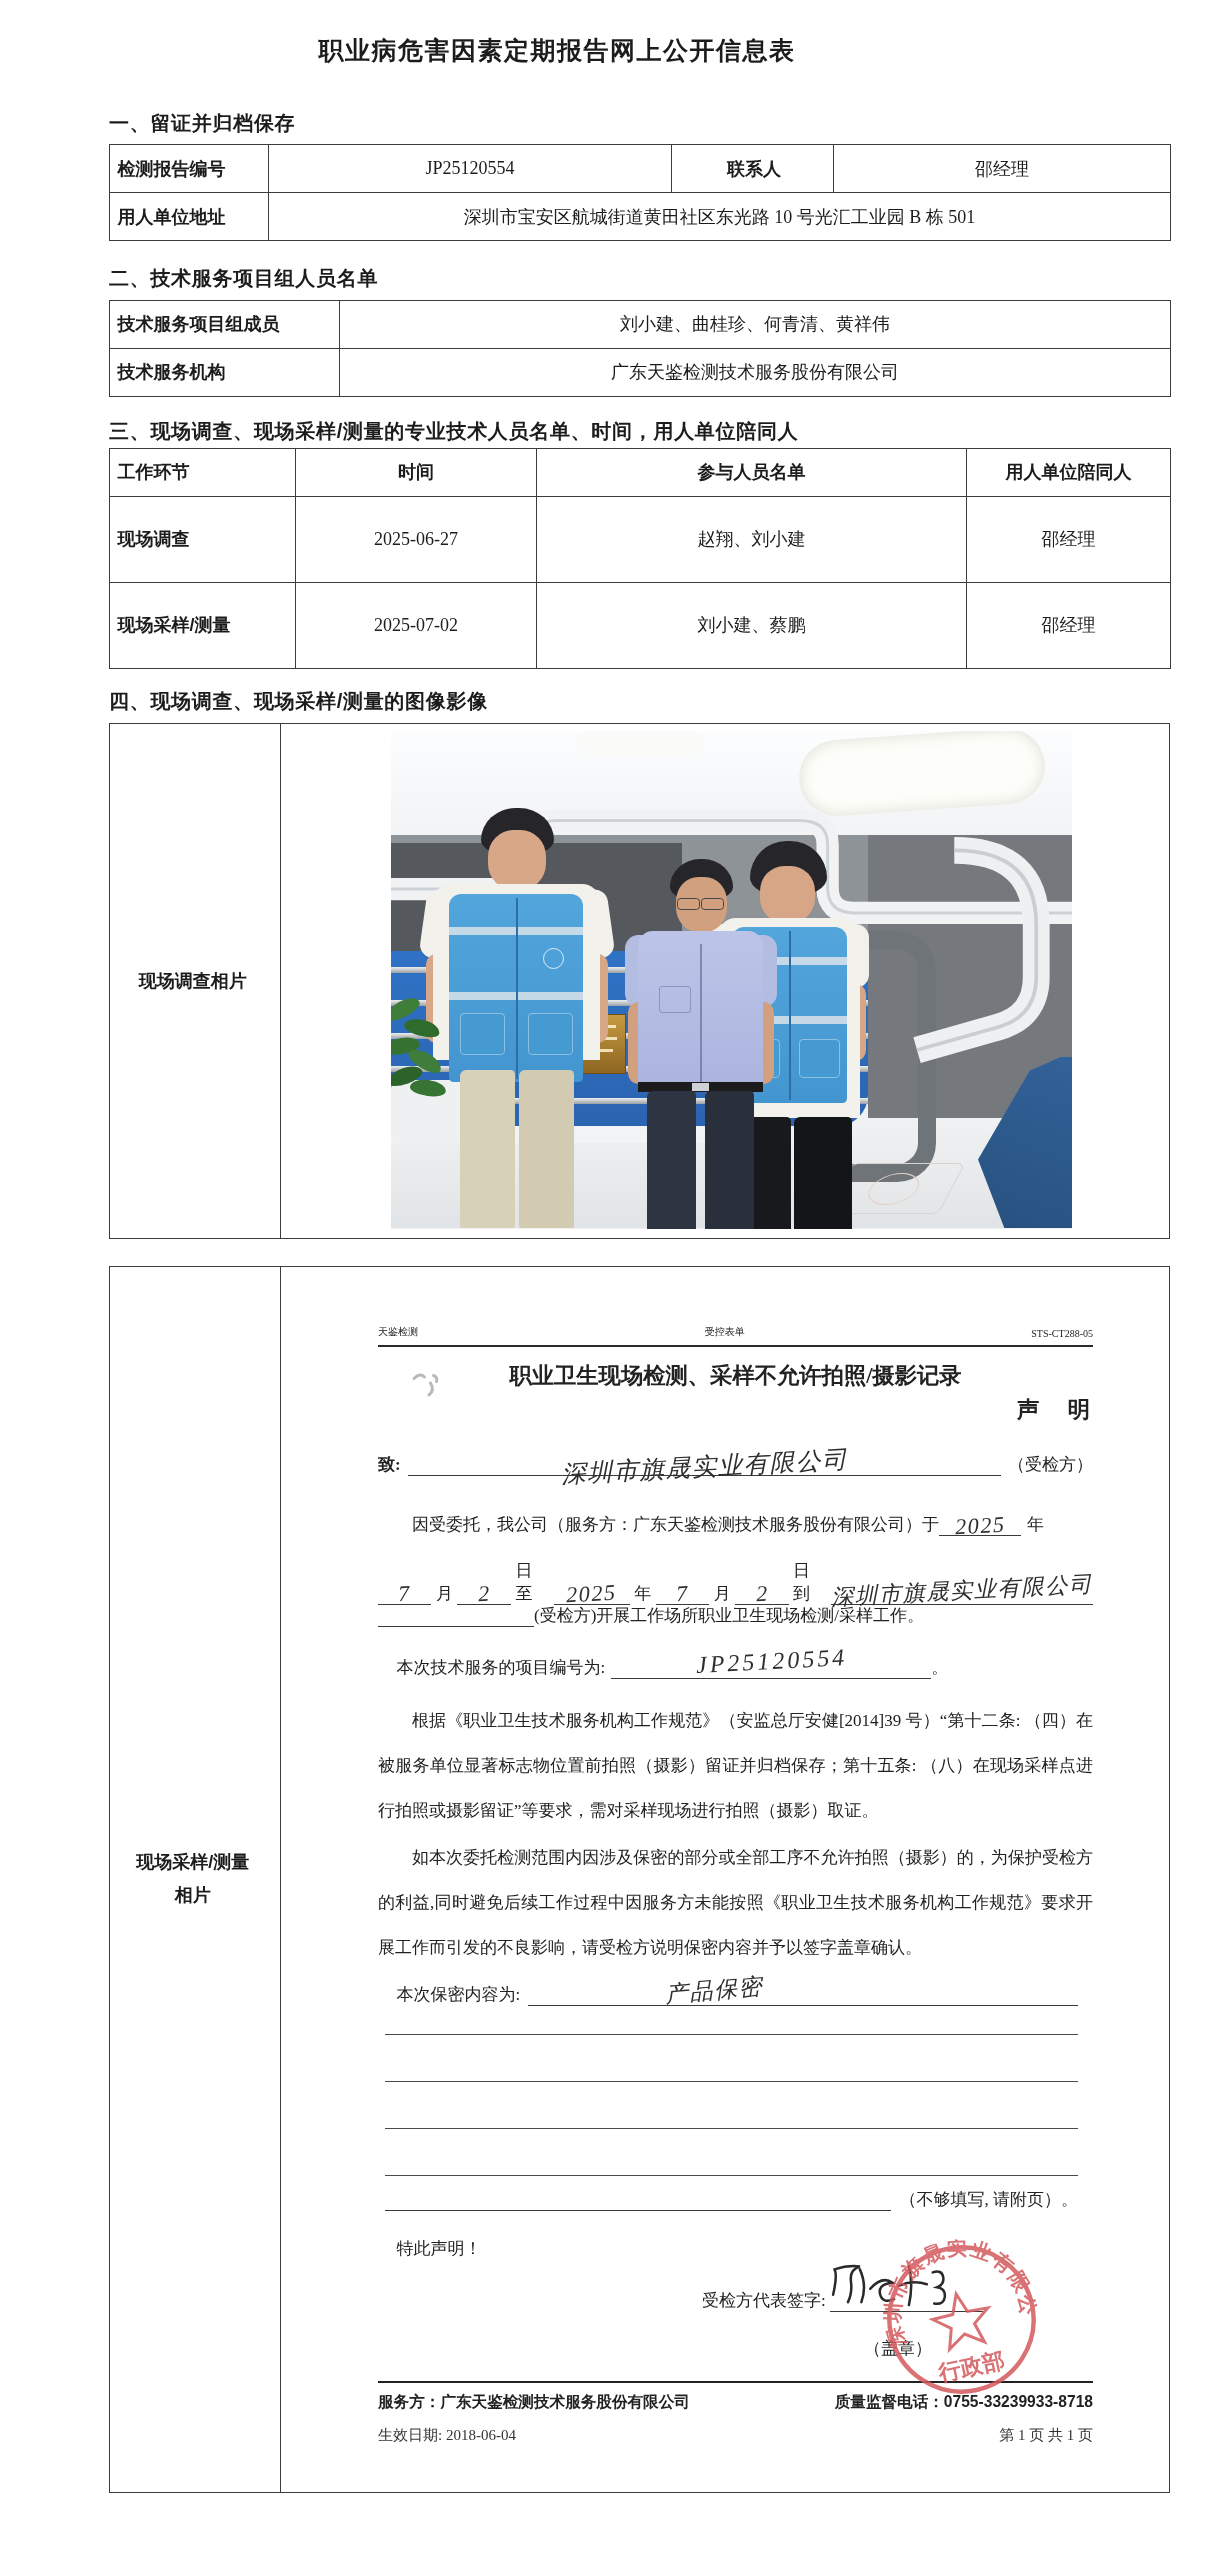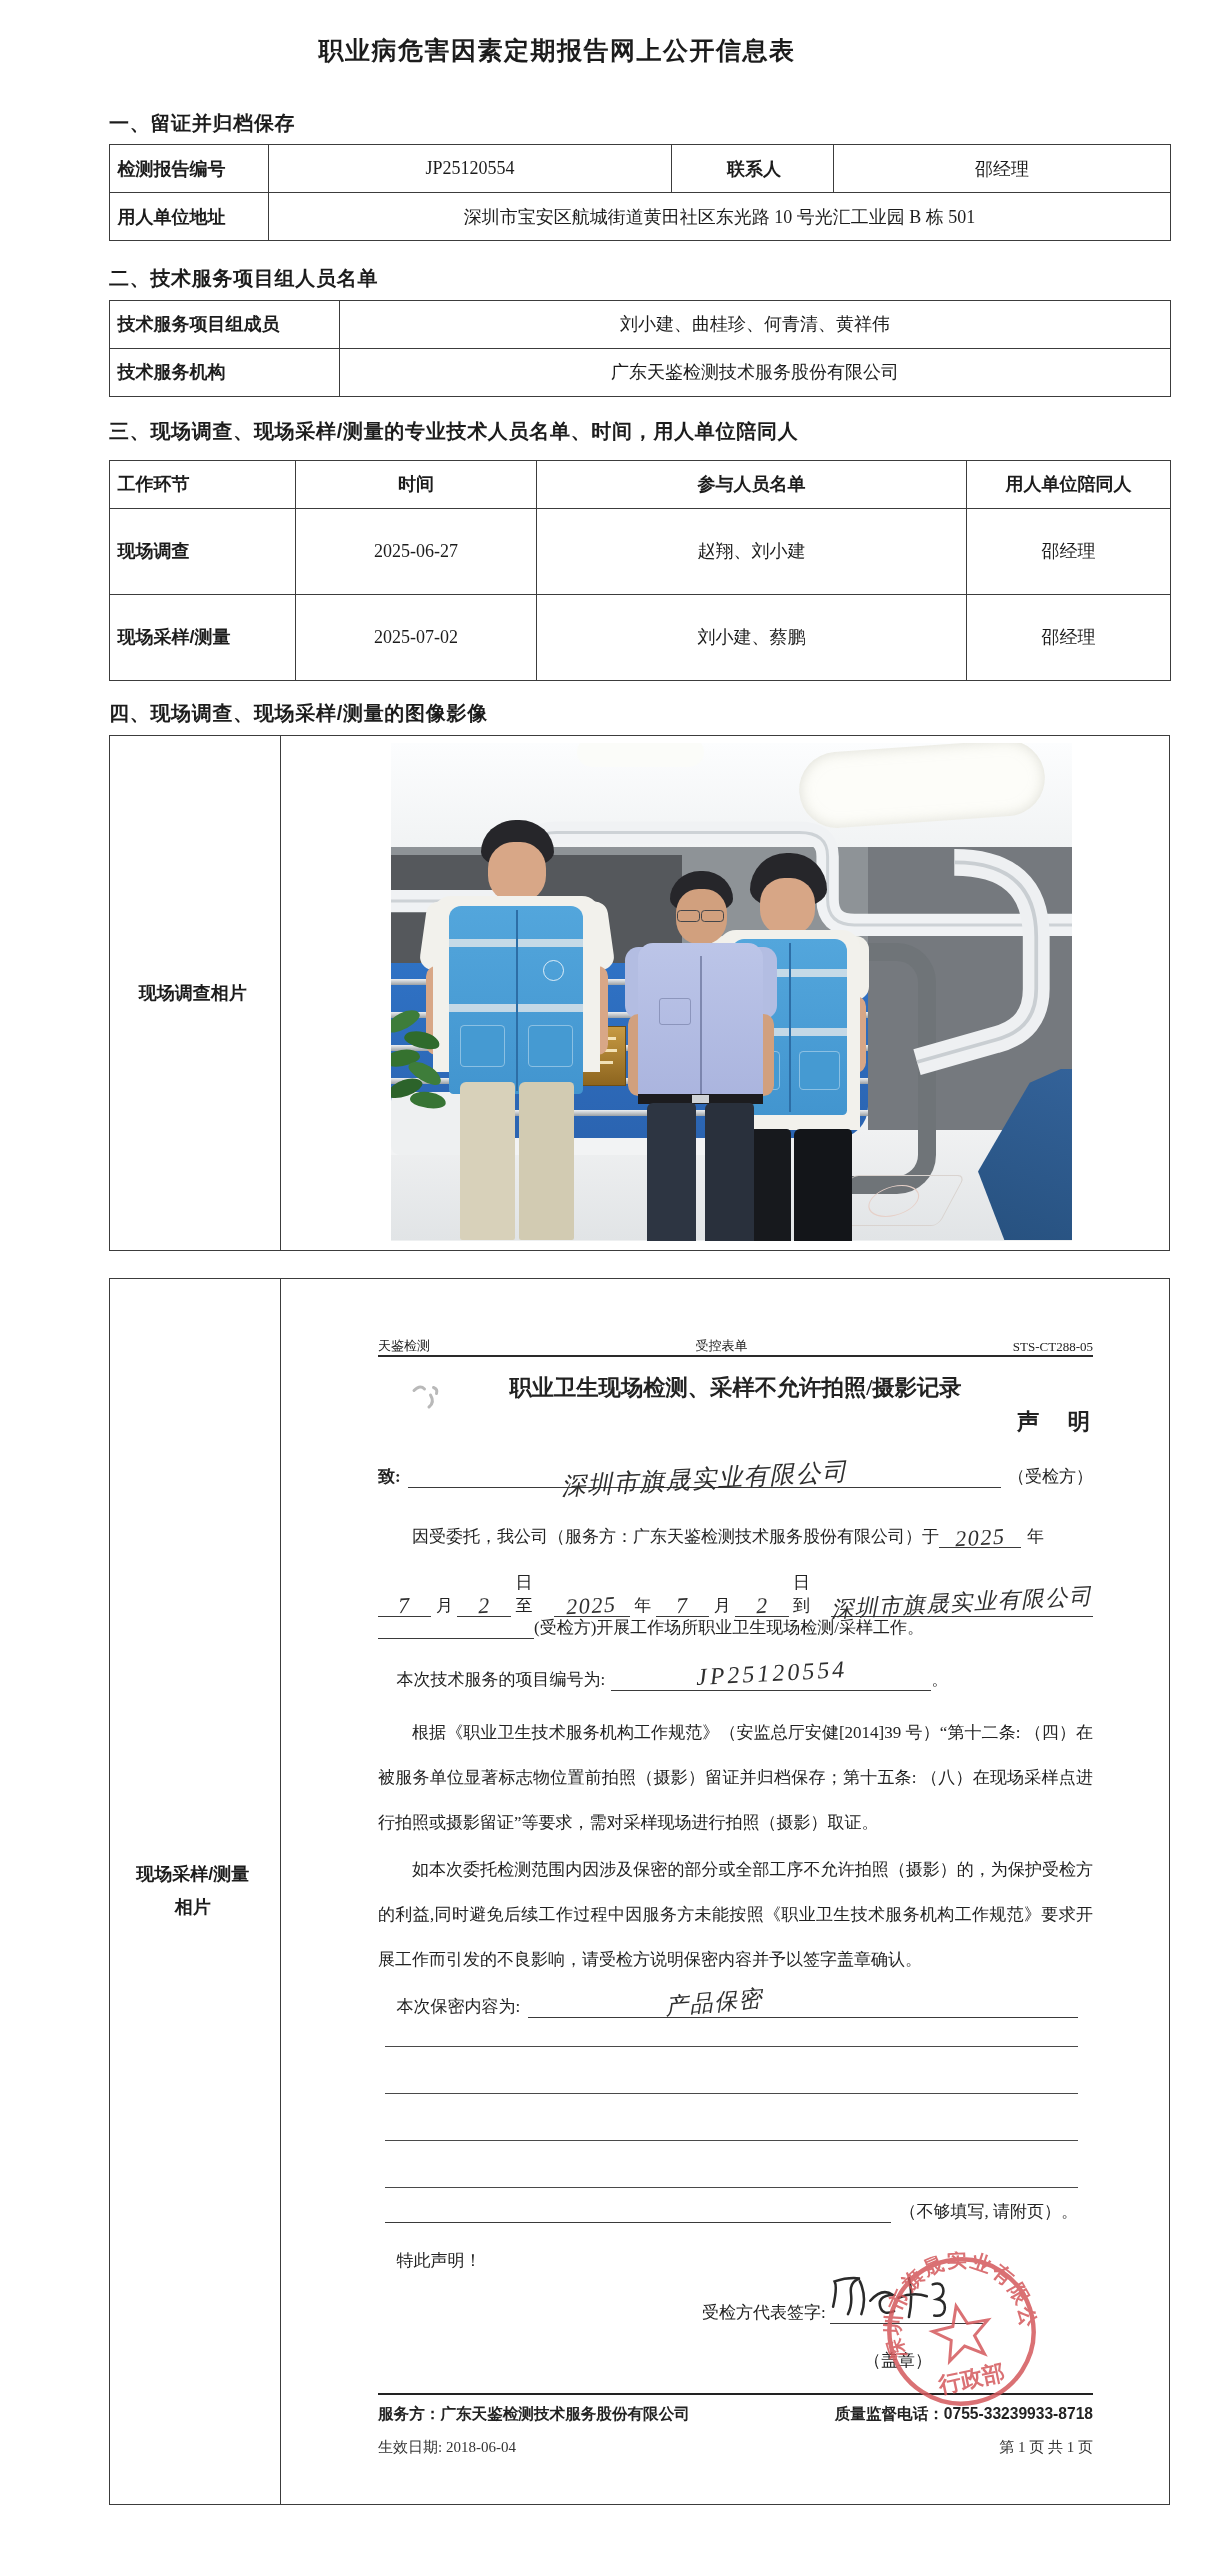--- a/index.html
+++ b/index.html
@@ -12,21 +12,21 @@
   .page-title{
     margin:34px 0 0 0;text-align:center;font-size:25px;font-weight:bold;
     font-family:"Liberation Sans","DejaVu Sans",sans-serif;letter-spacing:1.5px;
   }
   .sec-heading{
     margin:0;font-size:20px;font-weight:bold;letter-spacing:0.7px;
     font-family:"Liberation Sans","DejaVu Sans",sans-serif;
   }
   .h1{margin-top:43px;margin-bottom:7.4px;}
   .h2{margin-top:24px;margin-bottom:7.4px;}
-  .h3{margin-top:21px;margin-bottom:15px;}
+  .h3{margin-top:21px;margin-bottom:3px;}
   .h4{margin-top:19.4px;margin-bottom:7.4px;}
   table{border-collapse:collapse;table-layout:fixed;width:1061px;}
   td,th{border:1.5px solid #3c3c3c;font-size:18px;font-weight:normal;
         padding:1.5px 4.5px;vertical-align:middle;overflow:hidden;}
   th.lbl{font-weight:bold;text-align:left;padding-left:7.4px;
          font-family:"Liberation Sans","DejaVu Sans",sans-serif;font-size:18px;}
   td.val{text-align:center;}
   .t1 tr{height:48px;}
   .t2 tr{height:48px;}
   .t3 tr.hd{height:48px;}
@@ -77,21 +77,21 @@
   .vest .pk{width:43px;height:40px;background:#459ad2;border:1.5px solid rgba(255,255,255,.38);border-radius:4.5px;}
   .vest .logo{width:19.4px;height:19.4px;border:1.5px solid rgba(255,255,255,.8);border-radius:50%;}
   .sleeve{border-radius:13.4px;}
   .arm{background:#d8a787;border-radius:10.4px;}
   .leg{border-radius:6px 4.5px 2.2px 2.2px;}
   
   .doc-cell{height:1225px;padding:0;position:relative;vertical-align:top;}
   .doc{position:absolute;left:97px;top:0;width:715px;height:1225px;font-size:17px;color:#222;}
   .doc .abs{position:absolute;left:0;right:0;}
   .doc-head{display:flex;justify-content:space-between;align-items:flex-end;
-            border-bottom:2.2px solid #2a2a2a;font-size:13px;}
+            border-bottom:2.2px solid #2a2a2a;padding-bottom:6px;font-size:10px;}
   .doc-title{text-align:center;font-size:22.3px;font-weight:bold;}
   .doc-sub{text-align:right;font-size:22.3px;font-weight:bold;letter-spacing:3px;}
   .blank{display:inline-block;border-bottom:1.5px solid #3a3a3a;position:relative;
          text-align:center;vertical-align:bottom;height:22.3px;}
   .hw{font-style:italic;color:#2e2e2e;letter-spacing:1.5px;white-space:nowrap;
       transform:rotate(-3deg);display:inline-block;}
   .flexline{display:flex;align-items:flex-end;}
   .para{line-height:45px;text-align:justify;text-indent:2em;}
   .rule-full{border-bottom:1.5px solid #4a4a4a;}
   .doc-footer{border-top:2.2px solid #222;padding-top:9px;display:flex;justify-content:space-between;

